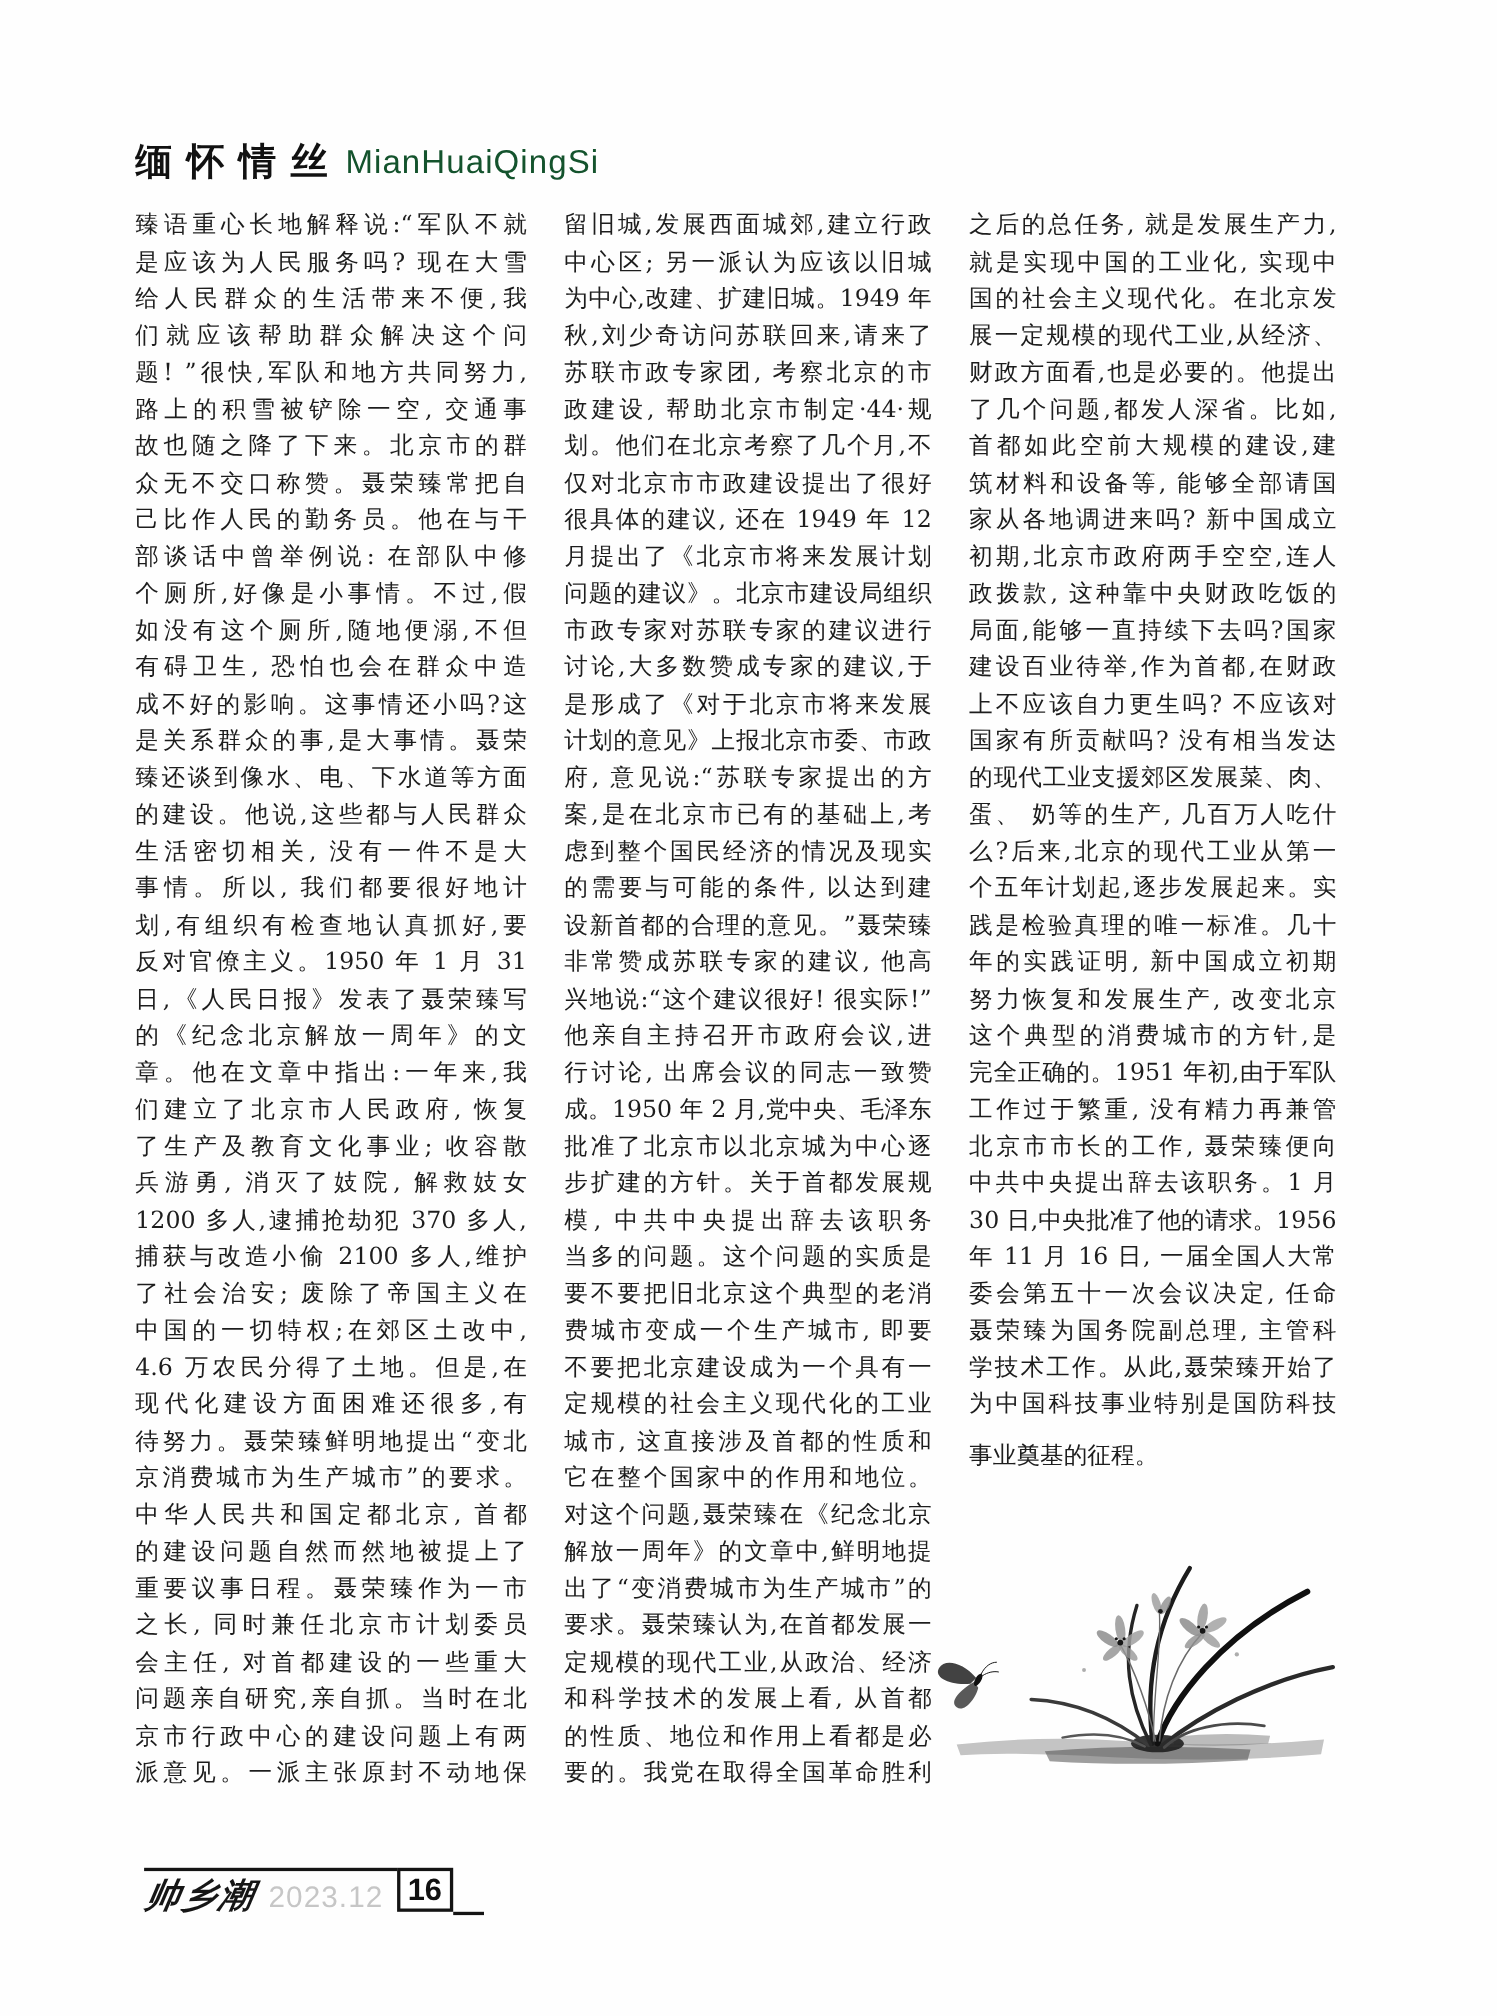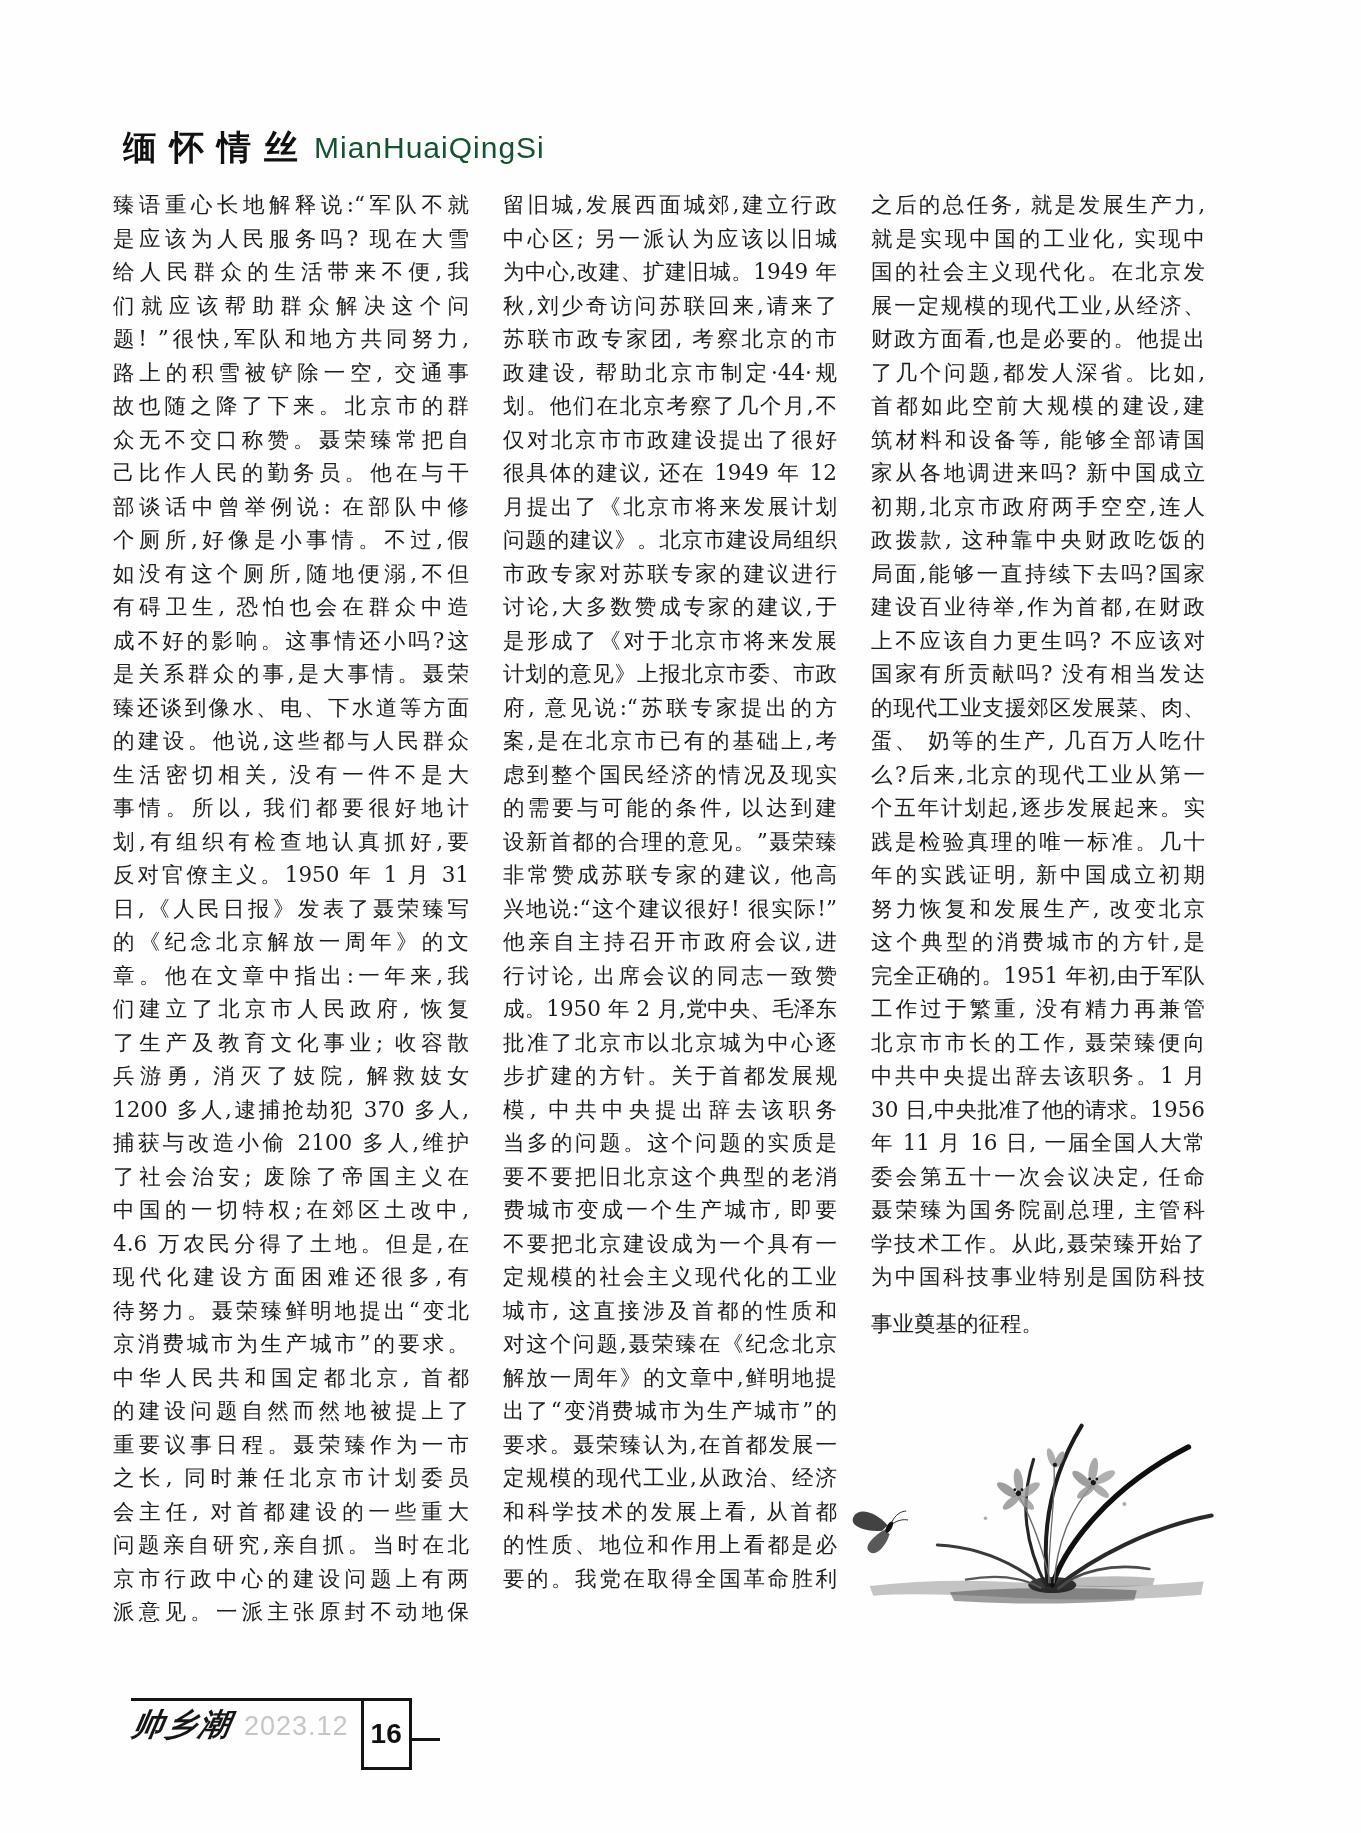--- a/index.html
+++ b/index.html
@@ -24,21 +24,21 @@
     content:'';position:absolute;left:-1px;top:-3px;
     width:27px;height:27px;background:#d8d8d8;z-index:-1;
   }
   .hdr-sub{
     margin-left:16px;
     font-family:"Liberation Sans","DejaVu Sans",sans-serif;
     font-size:30px;line-height:36px;color:#14532d;letter-spacing:1px;
   }
   
   .columns{
-    position:absolute;left:113px;top:188px;
+    position:absolute;left:123px;top:188px;
     display:grid;grid-template-columns:356px 334px 334px;column-gap:34px;
   }
   .col{font-size:21.5px;line-height:33.5px;}
   .tline{
     text-align:justify;
     text-align-last:justify;
     height:33.5px;overflow:visible;
   }
   .tline.flush-left{text-align-last:left;margin-top:13px;}
   
@@ -63,21 +63,21 @@
     transform:skewX(-10deg);letter-spacing:2px;display:inline-block;
   }
   .f-issue{
     font-family:"Liberation Sans","DejaVu Sans",sans-serif;
     font-size:27px;color:#c6c6c6;letter-spacing:1px;
   }
   .f-box{
     border:3px solid #141414;
     font-family:"Liberation Sans","DejaVu Sans",sans-serif;
     font-weight:bold;font-size:28px;line-height:34px;
-    padding:16px 7px;color:#111;background:#fff;
+    padding:0 7px;color:#111;background:#fff;
   }
   .f-ext{width:28px;height:40px;border-bottom:3px solid #141414;}
 </style>
 </head>
 <body>
 
 <div class="page">
 
   <div class="hdr">
     <div class="hdr-title">
@@ -163,20 +163,21 @@
         <div class="tline">成。1950 年 2 月,党中央、毛泽东</div>
         <div class="tline">批准了北京市以北京城为中心逐</div>
         <div class="tline">步扩建的方针。关于首都发展规</div>
         <div class="tline">模, 中共中央提出辞去该职务</div>
         <div class="tline">当多的问题。这个问题的实质是</div>
         <div class="tline">要不要把旧北京这个典型的老消</div>
         <div class="tline">费城市变成一个生产城市, 即要</div>
         <div class="tline">不要把北京建设成为一个具有一</div>
         <div class="tline">定规模的社会主义现代化的工业</div>
         <div class="tline">城市, 这直接涉及首都的性质和</div>
+        <div class="tline">它在整个国家中的作用和地位。</div>
         <div class="tline">对这个问题,聂荣臻在《纪念北京</div>
         <div class="tline">解放一周年》的文章中,鲜明地提</div>
         <div class="tline">出了“变消费城市为生产城市”的</div>
         <div class="tline">要求。聂荣臻认为,在首都发展一</div>
         <div class="tline">定规模的现代工业,从政治、经济</div>
         <div class="tline">和科学技术的发展上看, 从首都</div>
         <div class="tline">的性质、地位和作用上看都是必</div>
         <div class="tline">要的。我党在取得全国革命胜利</div>
       </div>
     <div class="col">

